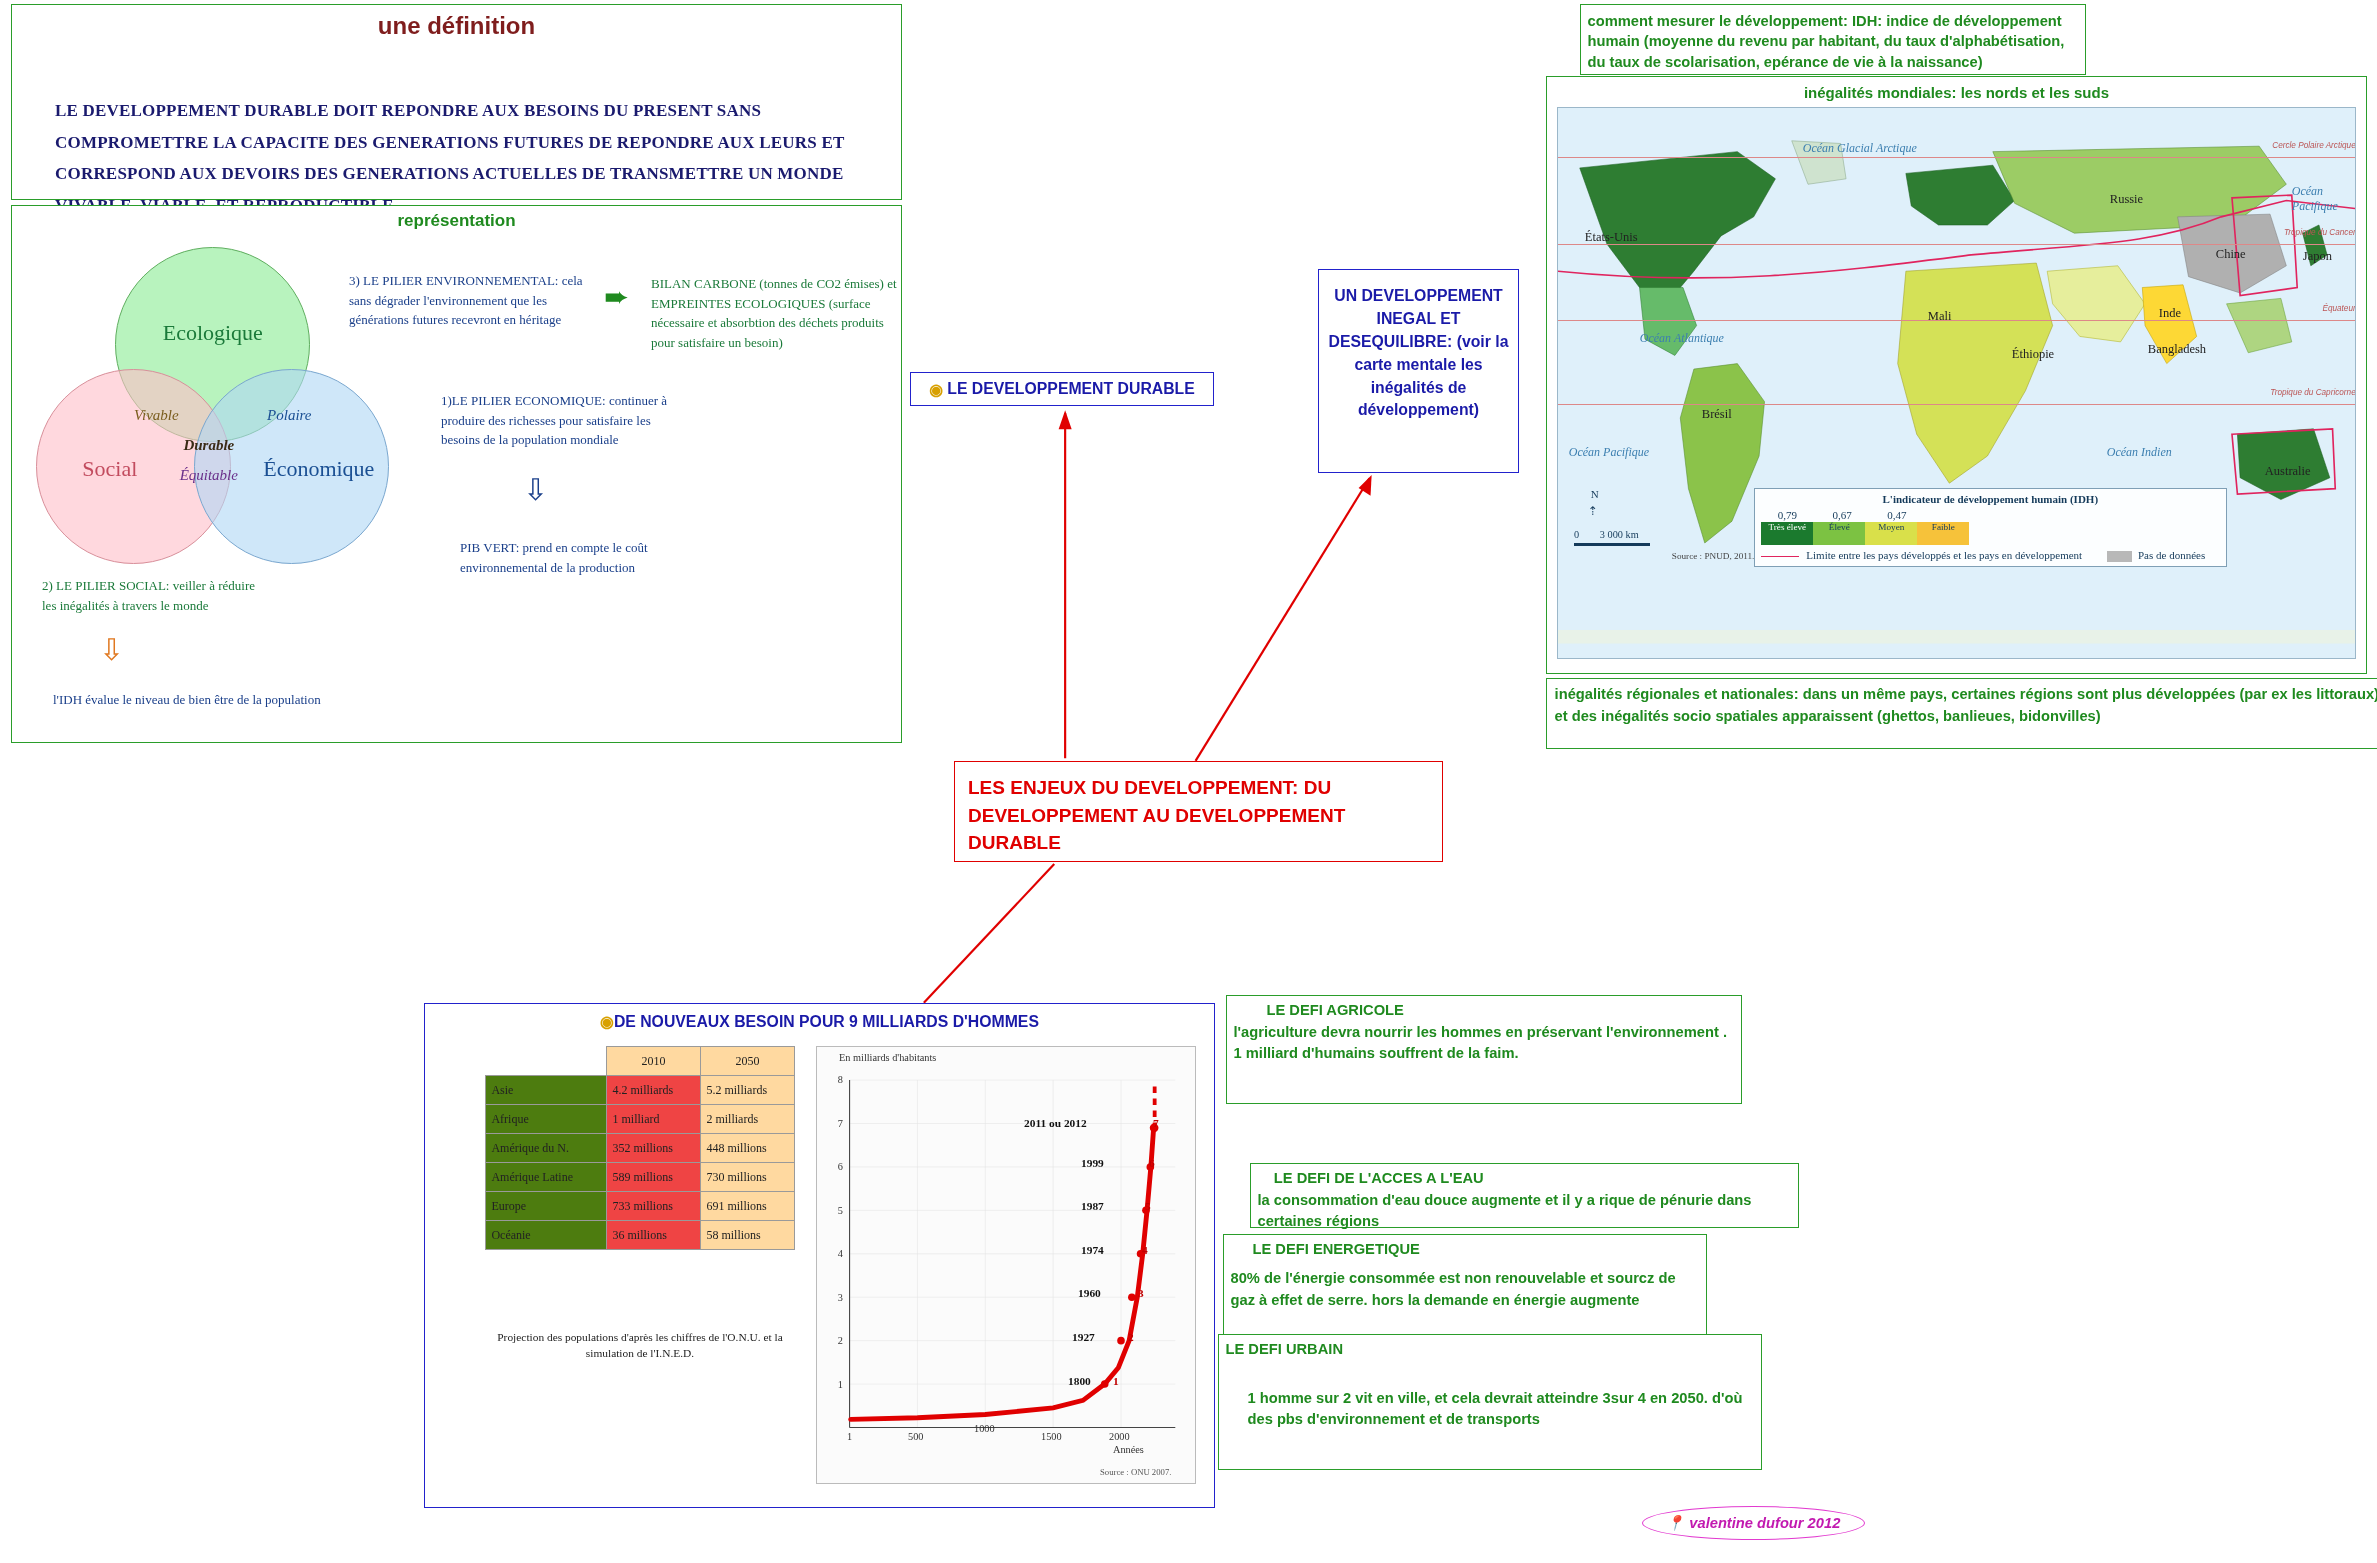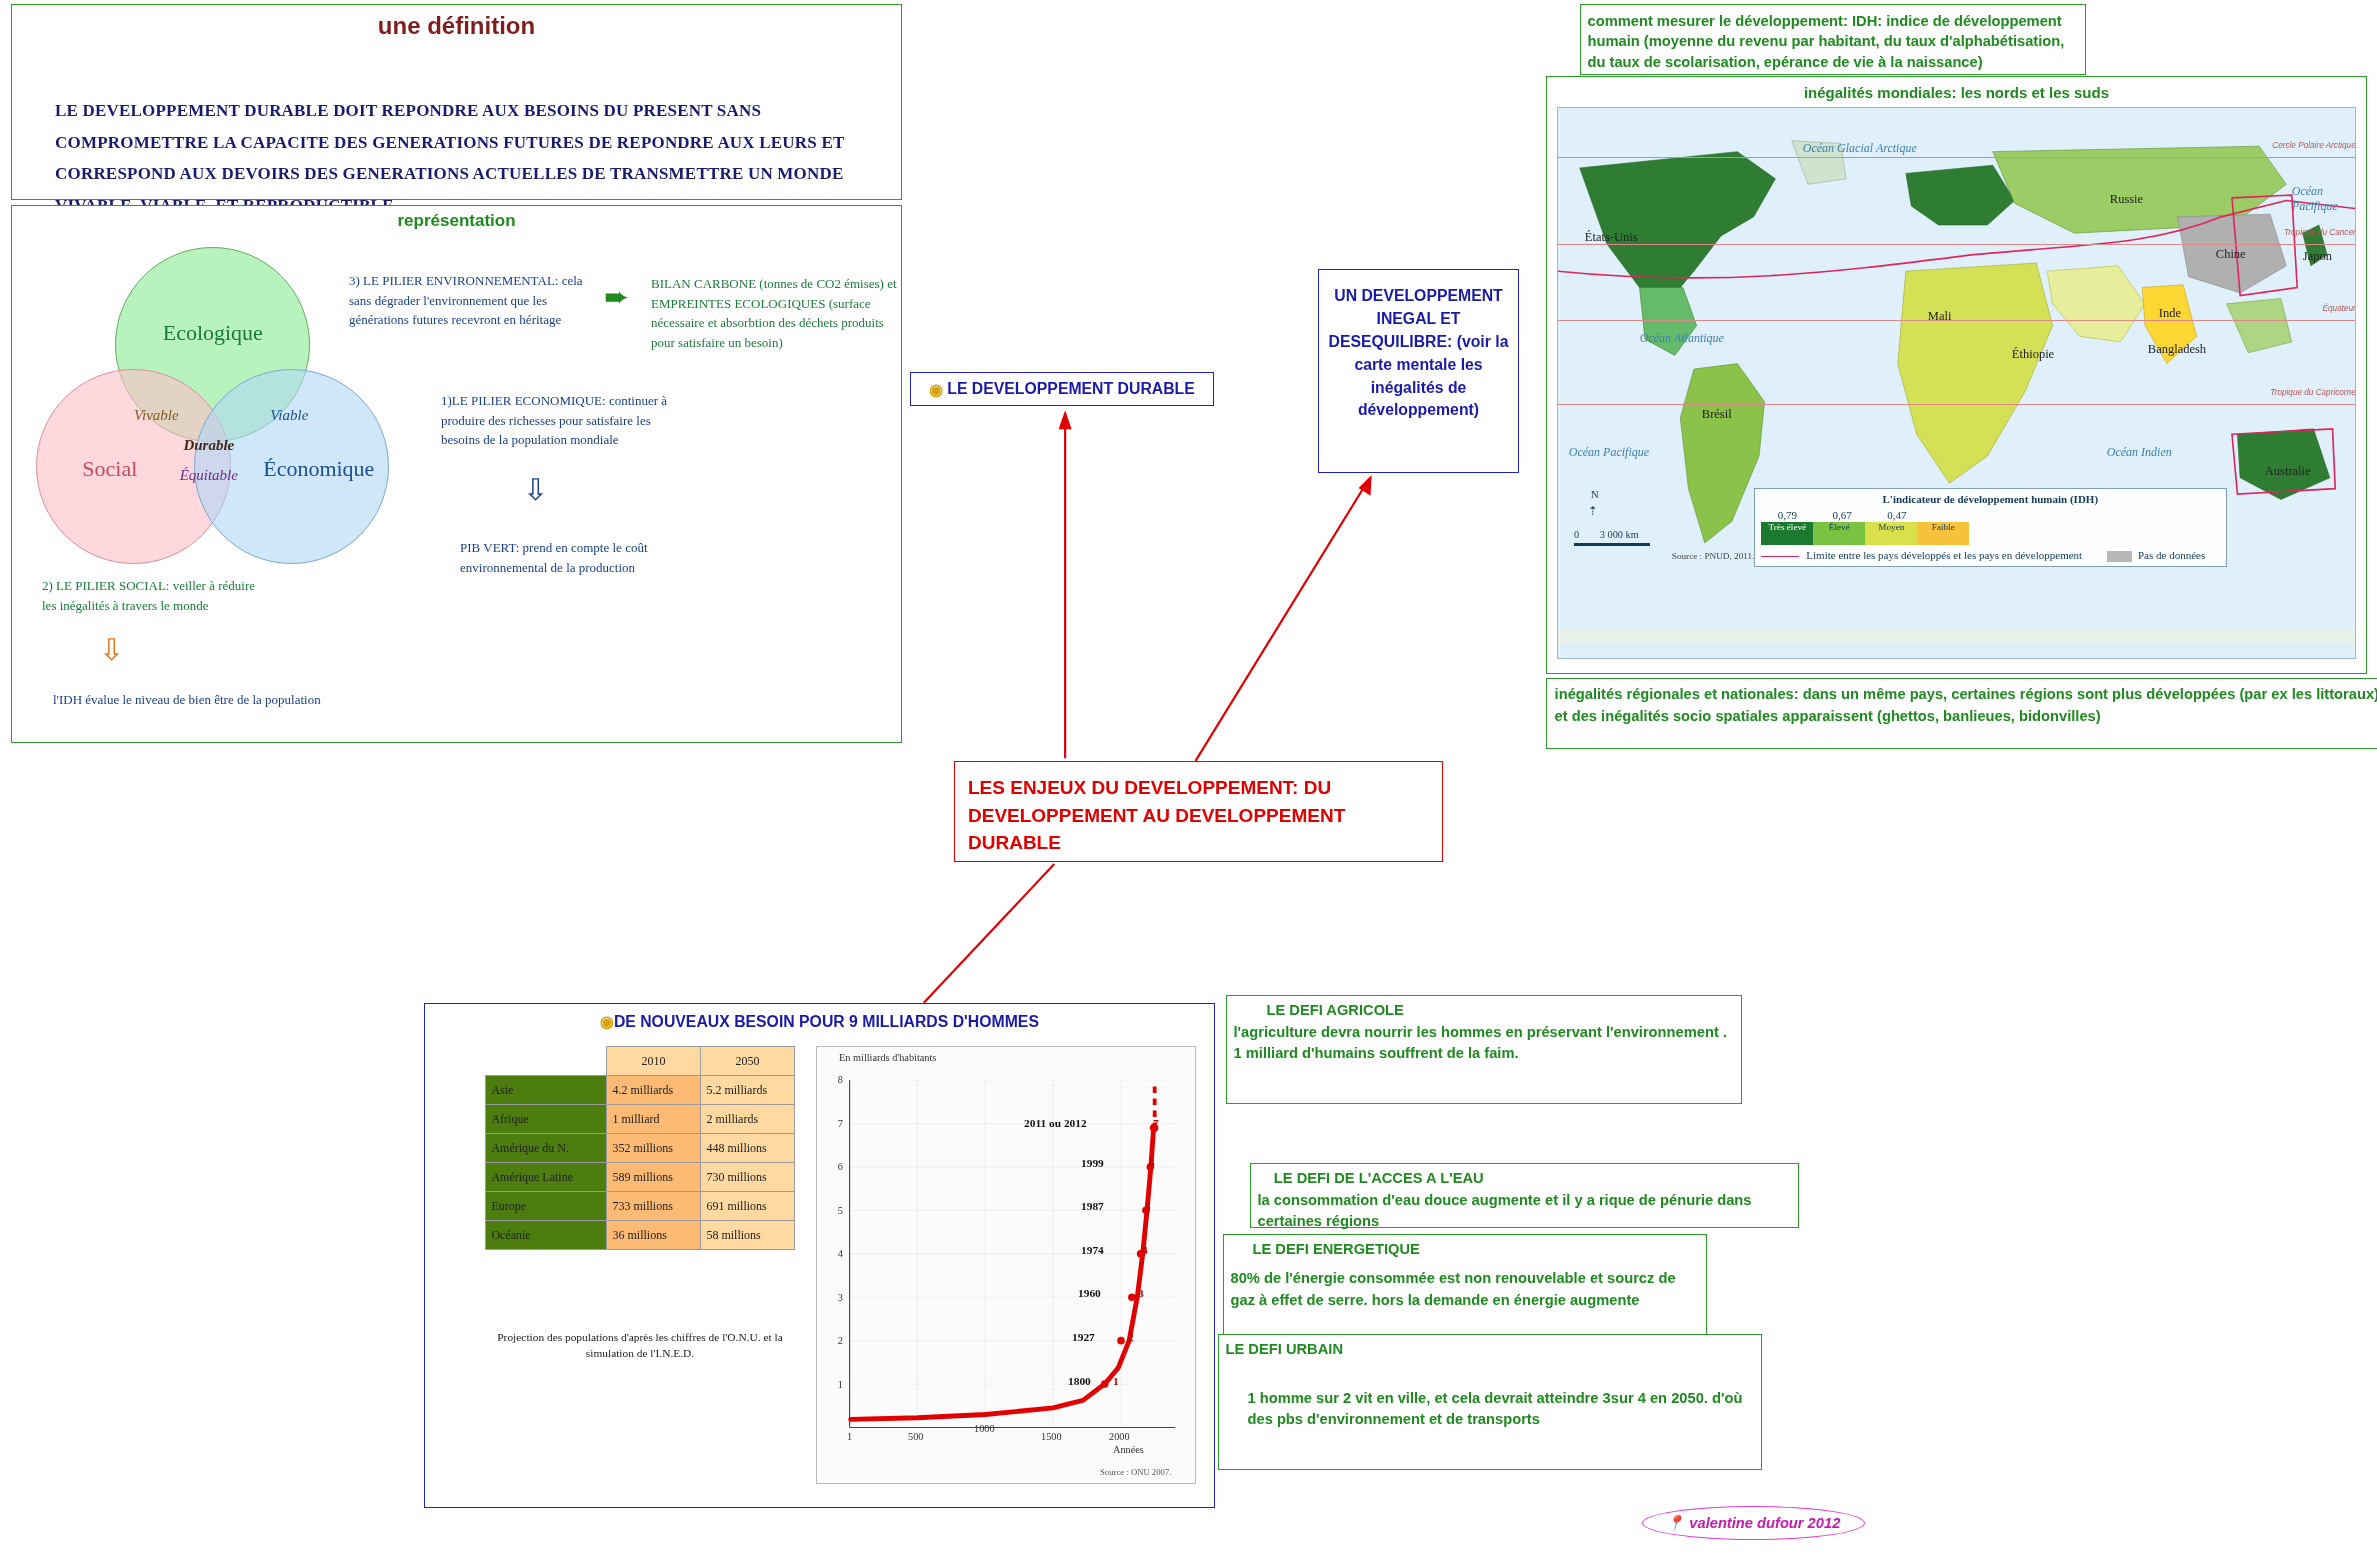--- a/index.html
+++ b/index.html
@@ -82,21 +82,21 @@
     color:#1f8a1f;font-size:14.7px;font-weight:bold;padding:5.4px 7.6px;line-height:1.45;}
 
   
   #bottom-panel{left:424px;top:1003px;width:791px;height:505px;border:1.6px solid #2222cc;background:#fff;}
   #bp-title{left:0;top:7.6px;width:100%;text-align:center;color:#1a1aa8;font-size:15.8px;font-weight:bold;}
   #pop-table{left:60px;top:42px;width:310px;border-collapse:collapse;font-family:"Liberation Serif",serif;font-size:12px;}
   #pop-table td,#pop-table th{border:0.5px solid #9a9a9a;padding:6.5px 5.4px;color:#222;}
   #pop-table thead th{background:#ffd9a0;font-weight:normal;}
   #pop-table thead th.blank{background:#fff;border:none;}
   #pop-table td.c1{background:#4d7c0f;}
-  #pop-table td.c2{background:#fdba74;}
+  #pop-table td.c2{background:#ef4444;}
   #pop-table td.c3{background:#ffd9a0;}
   #pop-caption{left:60px;top:326px;width:310px;text-align:center;color:#222;font-size:11.4px;
     font-family:"Liberation Serif",serif;line-height:1.4;}
 
   #pop-chart{left:391px;top:42px;width:380px;height:438px;border:0.5px solid #bbb;background:#fbfbfb;}
   .ax-lab{position:absolute;font-family:"Liberation Serif",serif;font-size:10.3px;color:#333;}
   .ytick{position:absolute;font-family:"Liberation Serif",serif;font-size:10.3px;color:#333;}
   .datelab{position:absolute;font-family:"Liberation Serif",serif;font-size:11.4px;color:#111;font-weight:bold;}
   .numlab{position:absolute;font-family:"Liberation Serif",serif;font-size:11.4px;color:#c00000;font-weight:bold;}
 
@@ -136,21 +136,21 @@
   <div class="abs" id="rep-title">représentation</div>
 
   <div class="abs" id="venn">
     <div class="circ" id="c-eco"></div>
     <div class="circ" id="c-soc"></div>
     <div class="circ" id="c-econ"></div>
     <div class="vlabel" id="l-eco">Ecologique</div>
     <div class="vlabel" id="l-soc">Social</div>
     <div class="vlabel" id="l-econ">Économique</div>
     <div class="vlabel" id="l-vivable">Vivable</div>
-    <div class="vlabel" id="l-viable">Viable</div>
+    <div class="vlabel" id="l-viable">Polaire</div>
     <div class="vlabel" id="l-durable">Durable</div>
     <div class="vlabel" id="l-equitable">Équitable</div>
   </div>
 
   <div class="abs smalltxt" id="pil3">3) LE PILIER ENVIRONNEMENTAL: cela sans dégrader l'environnement que les générations futures recevront en héritage</div>
   <div class="abs arrow-r" style="left:592px;top:76px;">➨</div>
   <div class="abs smalltxt" id="bilan">BILAN CARBONE (tonnes de CO2 émises) et EMPREINTES ECOLOGIQUES (surface nécessaire et absorbtion des déchets produits pour satisfaire un besoin)</div>
 
   <div class="abs smalltxt" id="pil1">1)LE PILIER ECONOMIQUE: continuer à produire des richesses pour satisfaire les besoins de la population mondiale</div>
   <div class="abs arrow-d" style="left:511px;top:269px;color:#1a3f8a;">⇩</div>

